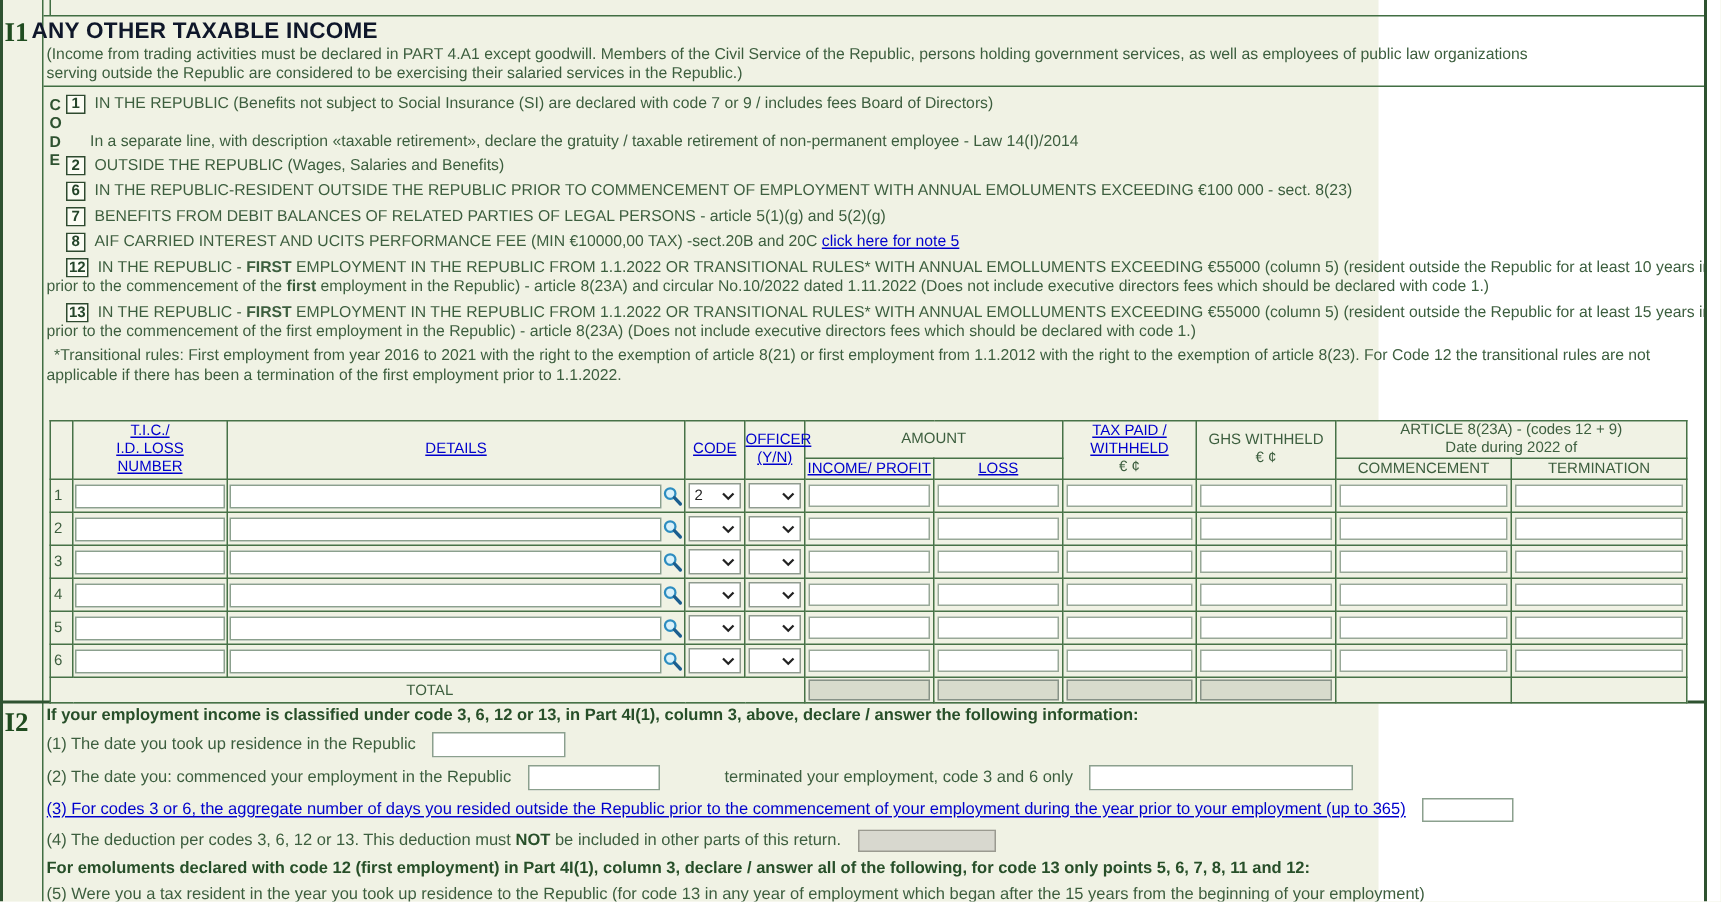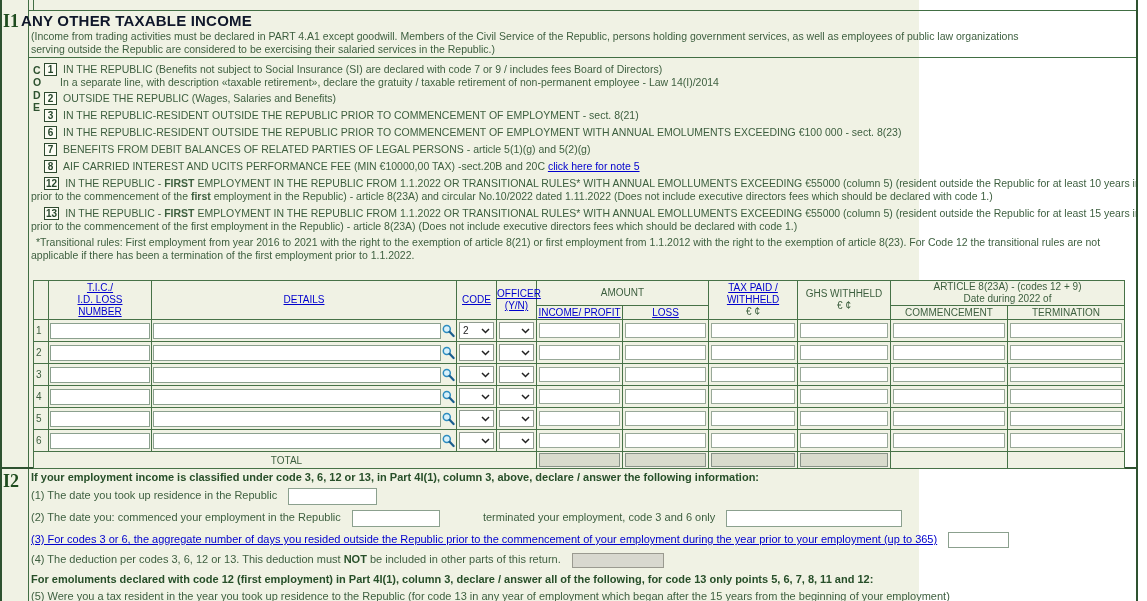--- a/index.html
+++ b/index.html
@@ -87,27 +87,24 @@
     <div>C</div>
     <div>O</div>
     <div>D</div>
     <div>E</div>
   </div>
 
   <div class="codes">
     <div>
         <div class="code-row">
           <div class="code-line"><span class="code-num">1</span><span>IN THE REPUBLIC (Benefits not subject to Social Insurance (SI) are declared with code 7 or 9 / includes fees Board of Directors)</span></div>
-          <div class="code-line" style="margin-left: 29px;"><span>In a separate line, with description «taxable retirement», declare the gratuity / taxable retirement of non-permanent employee - Law 14(I)/2014</span></div>
+          <div class="code-line" style="margin-left: 29px; margin-top: 12px;"><span>In a separate line, with description «taxable retirement», declare the gratuity / taxable retirement of non-permanent employee - Law 14(I)/2014</span></div>
         </div>
         <div class="code-row">
           <div class="code-line"><span class="code-num">2</span><span>OUTSIDE THE REPUBLIC (Wages, Salaries and Benefits)</span></div>
-        </div>
-        <div class="code-row">
-          <div class="code-line"><span class="code-num">3</span><span>IN THE REPUBLIC-RESIDENT OUTSIDE THE REPUBLIC PRIOR TO COMMENCEMENT OF EMPLOYMENT - sect. 8(21)</span></div>
         </div>
         <div class="code-row">
           <div class="code-line"><span class="code-num">6</span><span>IN THE REPUBLIC-RESIDENT OUTSIDE THE REPUBLIC PRIOR TO COMMENCEMENT OF EMPLOYMENT WITH ANNUAL EMOLUMENTS EXCEEDING €100 000 - sect. 8(23)</span></div>
         </div>
         <div class="code-row">
           <div class="code-line"><span class="code-num">7</span><span>BENEFITS FROM DEBIT BALANCES OF RELATED PARTIES OF LEGAL PERSONS - article 5(1)(g) and 5(2)(g)</span></div>
         </div>
         <div class="code-row">
           <div class="code-line"><span class="code-num">8</span><span>AIF CARRIED INTEREST AND UCITS PERFORMANCE FEE (MIN €10000,00 TAX) -sect.20B and 20C </span><span class="link">click here for note 5</span></div>
         </div>

